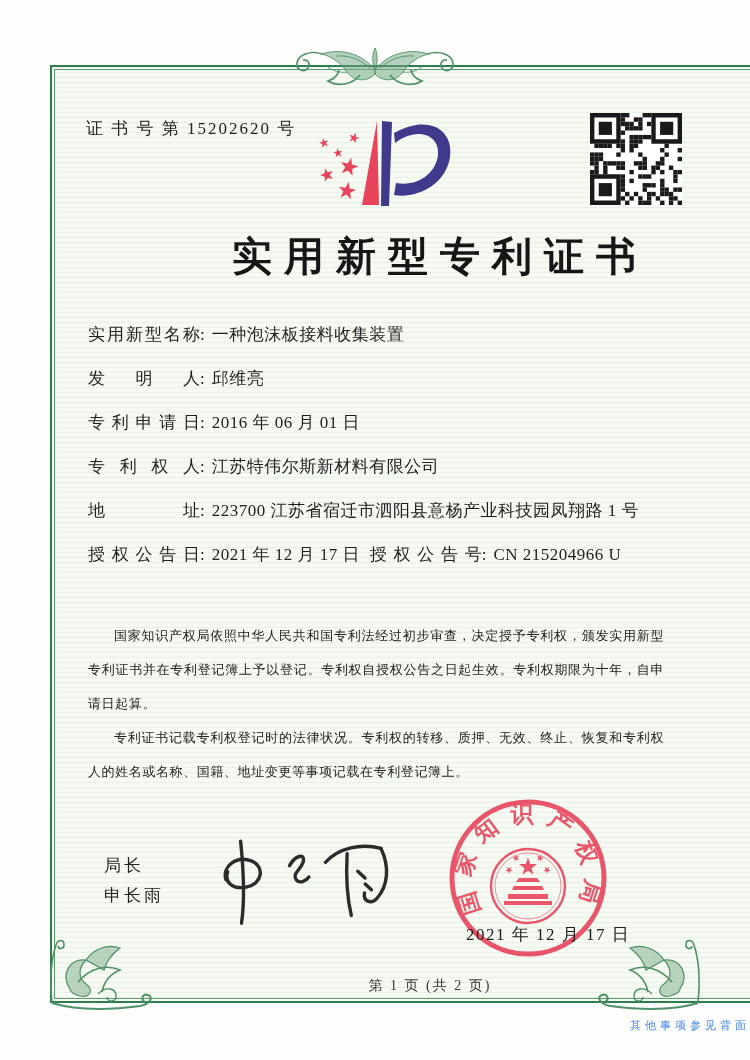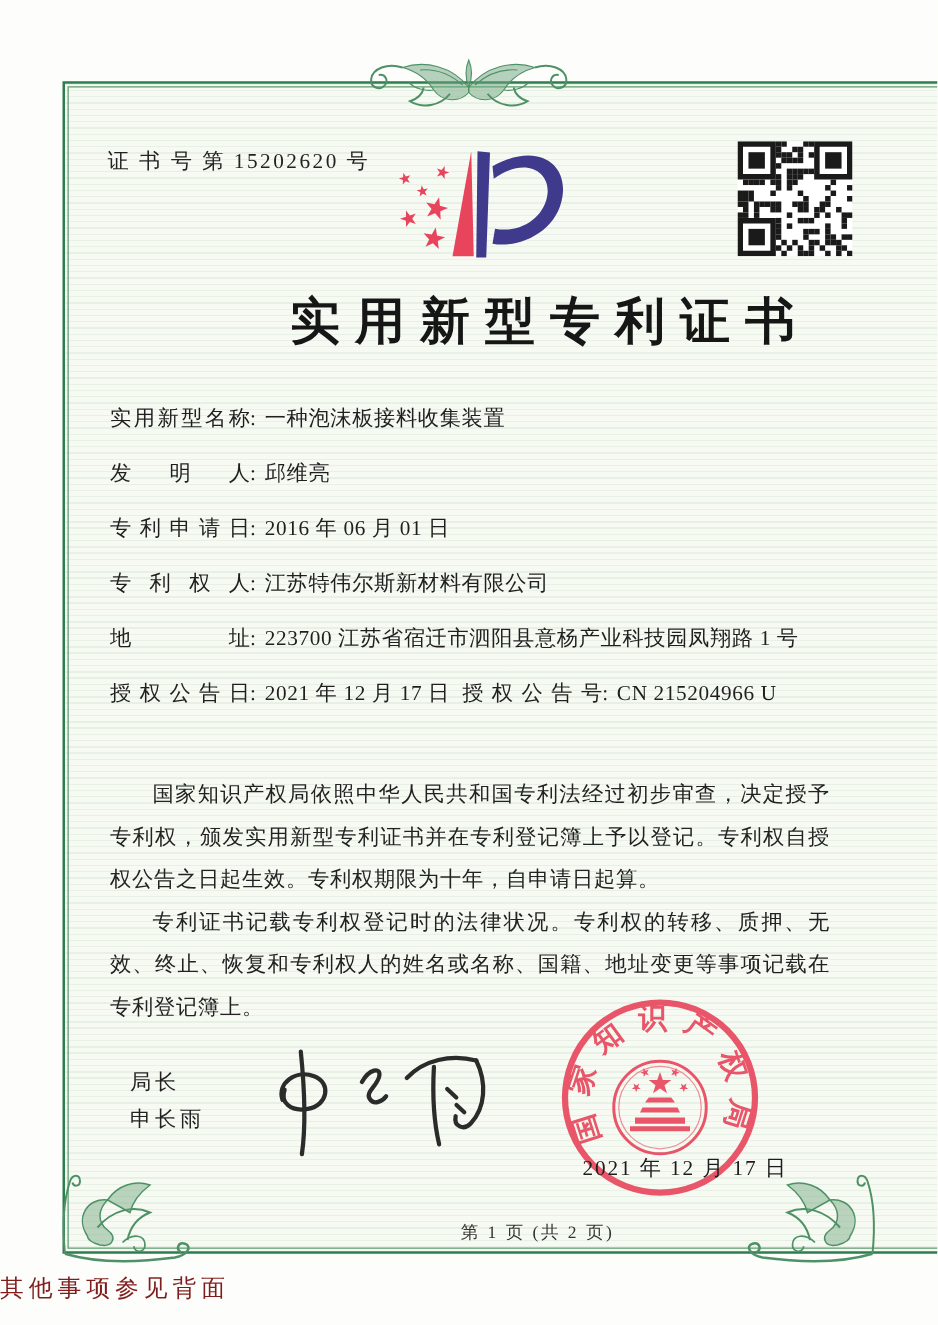--- a/index.html
+++ b/index.html
@@ -24,30 +24,30 @@
            font-size:40px; font-weight:bold; letter-spacing:12px; text-indent:12px; color:#161616; }
 
   .fields { position:absolute; left:36px; top:256px; width:580px; font-size:17px; }
   .frow { margin-bottom:20px; line-height:24px; white-space:nowrap; }
   .flabel { display:inline-block; width:112px; text-align:justify; text-align-last:justify; vertical-align:top; }
   .fcolon { display:inline-block; margin-right:7px; }
   .fvalue { letter-spacing:0.5px; }
   .fvalue-fixed { display:inline-block; width:158px; letter-spacing:0.5px; }
 
   .paras { position:absolute; left:36px; top:552px; width:576px; }
-  .paras p { font-size:17px; line-height:34px; letter-spacing:0.6px; text-indent:2em; text-align:justify; color:#222; }
+  .paras p { font-size:13px; line-height:34px; letter-spacing:0.6px; text-indent:2em; text-align:justify; color:#222; }
 
   .signer { position:absolute; left:52px; top:784px; font-size:17px; line-height:30px; letter-spacing:3px; color:#222; }
   .autograph { position:absolute; left:146px; top:758px; width:218px; height:108px; }
 
   .seal { position:absolute; left:383px; top:718px; width:186px; height:186px; opacity:0.93; }
   .seal-date { position:absolute; left:414px; top:856px; font-size:17px; letter-spacing:1.5px; color:#1c1c1c; z-index:5; }
 
   .footer-page { position:absolute; left:12px; top:910px; width:100%; text-align:center; font-size:14px; letter-spacing:2px; color:#333; }
-  .back-note { position:absolute; left:0; top:1018px; width:100%; text-align:left; font-size:19px; letter-spacing:4px; color:#7f1d1d; }
+  .back-note { position:absolute; left:0; top:1018px; width:100%; text-align:right; font-size:11px; letter-spacing:4px; color:#3b82f6; }
 
   
   .orn-top { position:absolute; left:270px; top:39px; width:210px; height:60px; z-index:3; }
   .orn-bl  { position:absolute; left:38px;  top:933px; width:122px; height:100px; z-index:3; }
   .orn-br  { position:absolute; left:590px; top:933px; width:122px; height:100px; z-index:3; }
   svg { display:block; }
 </style>
 </head>
 <body>
 

